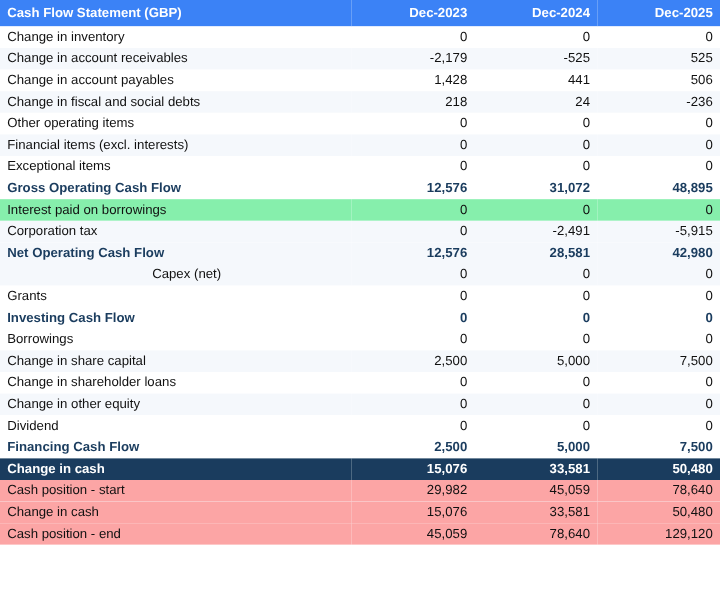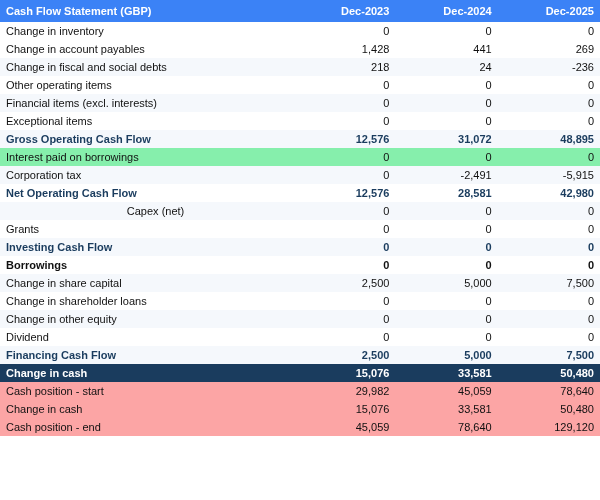--- a/index.html
+++ b/index.html
@@ -67,25 +67,31 @@
       <th>Dec-2025</th>
     </tr>
   </thead>
   <tbody id="table-body">
       <tr style="background-color: rgb(255, 255, 255);">
         <td style="text-align: left;">Change in inventory</td>
         <td>0</td>
         <td>0</td>
         <td>0</td>
       </tr>
+      <tr style="background-color: rgb(245, 248, 252);">
+        <td style="text-align: left;">Change in account receivables</td>
+        <td>-2,179</td>
+        <td>-525</td>
+        <td>525</td>
+      </tr>
       <tr style="background-color: rgb(255, 255, 255);">
         <td style="text-align: left;">Change in account payables</td>
         <td>1,428</td>
         <td>441</td>
-        <td>269</td>
+        <td>506</td>
       </tr>
       <tr style="background-color: rgb(245, 248, 252);">
         <td style="text-align: left;">Change in fiscal and social debts</td>
         <td>218</td>
         <td>24</td>
         <td>-236</td>
       </tr>
       <tr style="background-color: rgb(255, 255, 255);">
         <td style="text-align: left;">Other operating items</td>
         <td>0</td>
@@ -139,21 +145,21 @@
         <td>0</td>
         <td>0</td>
         <td>0</td>
       </tr>
       <tr class="bold-row">
         <td style="text-align: left;">Investing Cash Flow</td>
         <td>0</td>
         <td>0</td>
         <td>0</td>
       </tr>
-      <tr style="background-color: rgb(255, 255, 255); font-weight: bold;">
+      <tr style="background-color: rgb(255, 255, 255);">
         <td style="text-align: left;">Borrowings</td>
         <td>0</td>
         <td>0</td>
         <td>0</td>
       </tr>
       <tr style="background-color: rgb(245, 248, 252);">
         <td style="text-align: left;">Change in share capital</td>
         <td>2,500</td>
         <td>5,000</td>
         <td>7,500</td>

